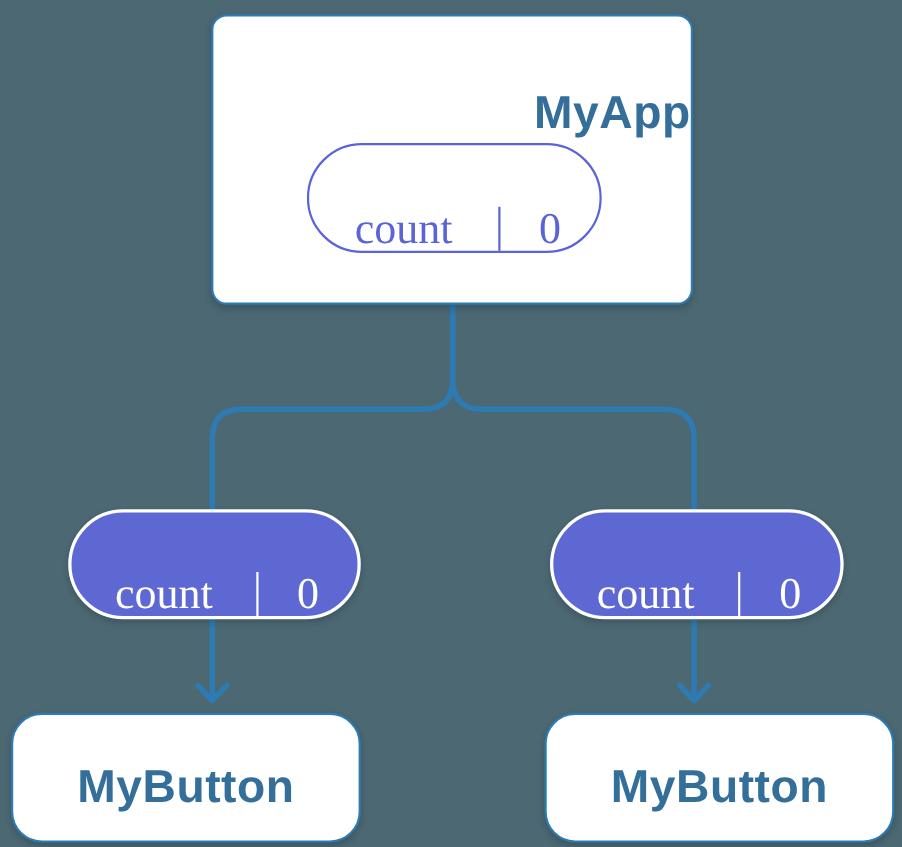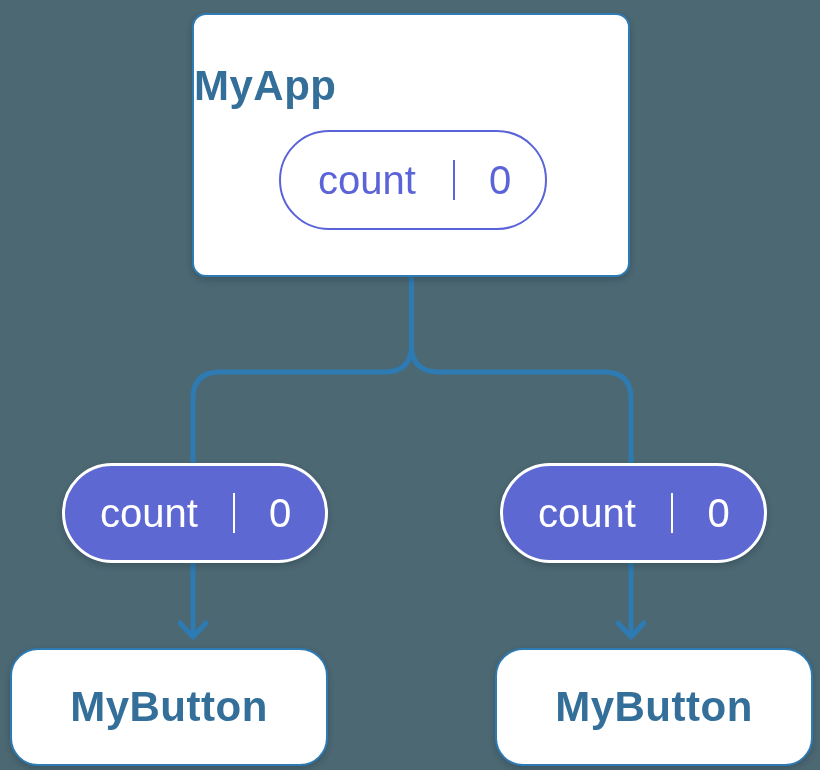--- a/index.html
+++ b/index.html
@@ -48,44 +48,46 @@
   .root-card{
     left:192px; top:13px;
     width:438px; height:264px;
     border-radius:14px;
   }
   .card-title{
     color:var(--card-title-text);
     font-size:42px;
     font-weight:bold;
     line-height:1;
-    text-align:left;
+    text-align:right;
     letter-spacing:0.5px;
+    margin-top:16px;
   }
   .root-card .card-title{
     position:absolute;
     left:0; right:0; top:50px;
   }
   .leaf-card{
     width:318px; height:118px;
     border-radius:28px;
     display:flex;
     align-items:center;
     justify-content:center;
   }
   .leaf-card-left{ left:10px; top:648px; }
   .leaf-card-right{ left:495px; top:648px; }
   .pill{
     position:absolute;
     box-sizing:border-box;
     border-radius:50px;
     display:flex;
-    align-items:center;
+    align-items:flex-end;
     font-size:40px;
     line-height:1;
+    font-family:Liberation Serif, serif;
   }
   .pill-section{
     display:flex;
     align-items:center;
     justify-content:center;
   }
   .pill-outline{
     left:85px; top:115px;
     width:268px; height:100px;
     background:var(--card-background);

